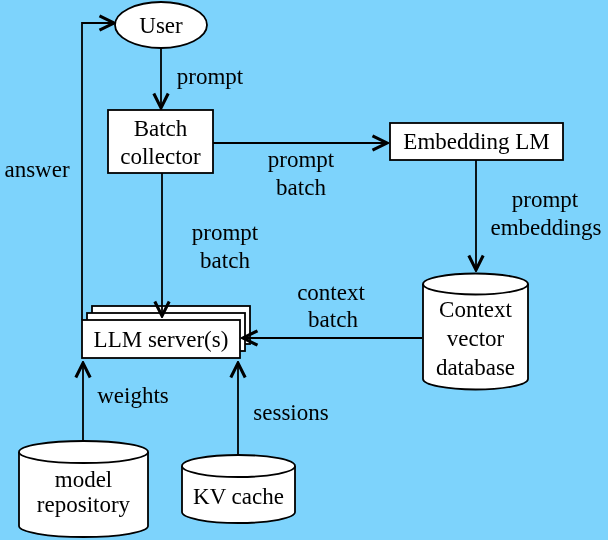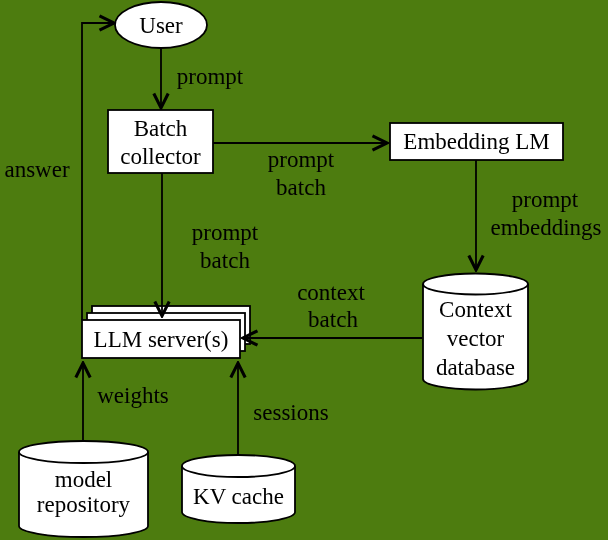--- a/index.html
+++ b/index.html
@@ -4,21 +4,21 @@
 <style>
   html, body {
     margin: 0;
     padding: 0;
     background: #ffffff;
   }
   .canvas {
     position: relative;
     width: 608px;
     height: 540px;
-    background: #4d7c0f;
+    background: #7dd3fc;
     overflow: hidden;
   }
   svg {
     display: block;
   }
   .shape {
     fill: #ffffff;
     stroke: #000000;
     stroke-width: 1.8;
   }

